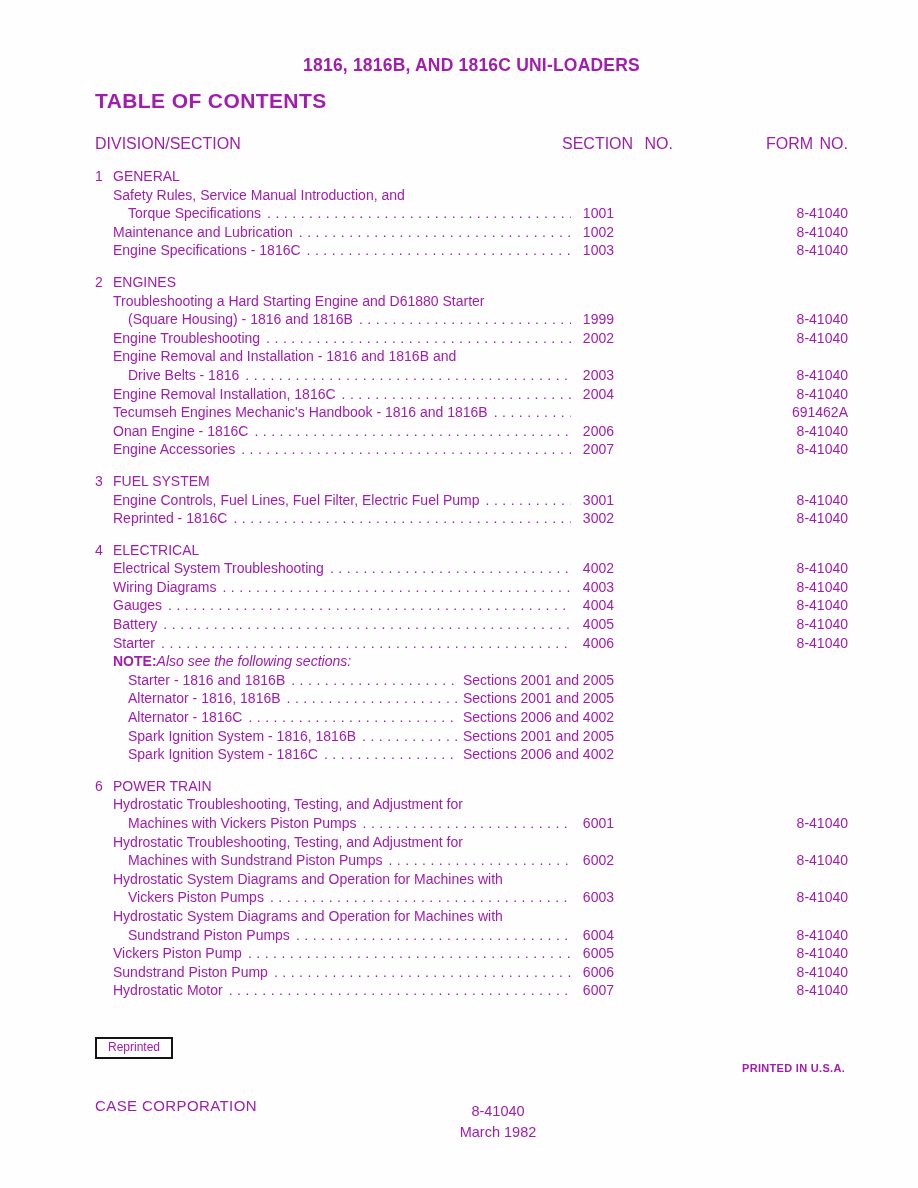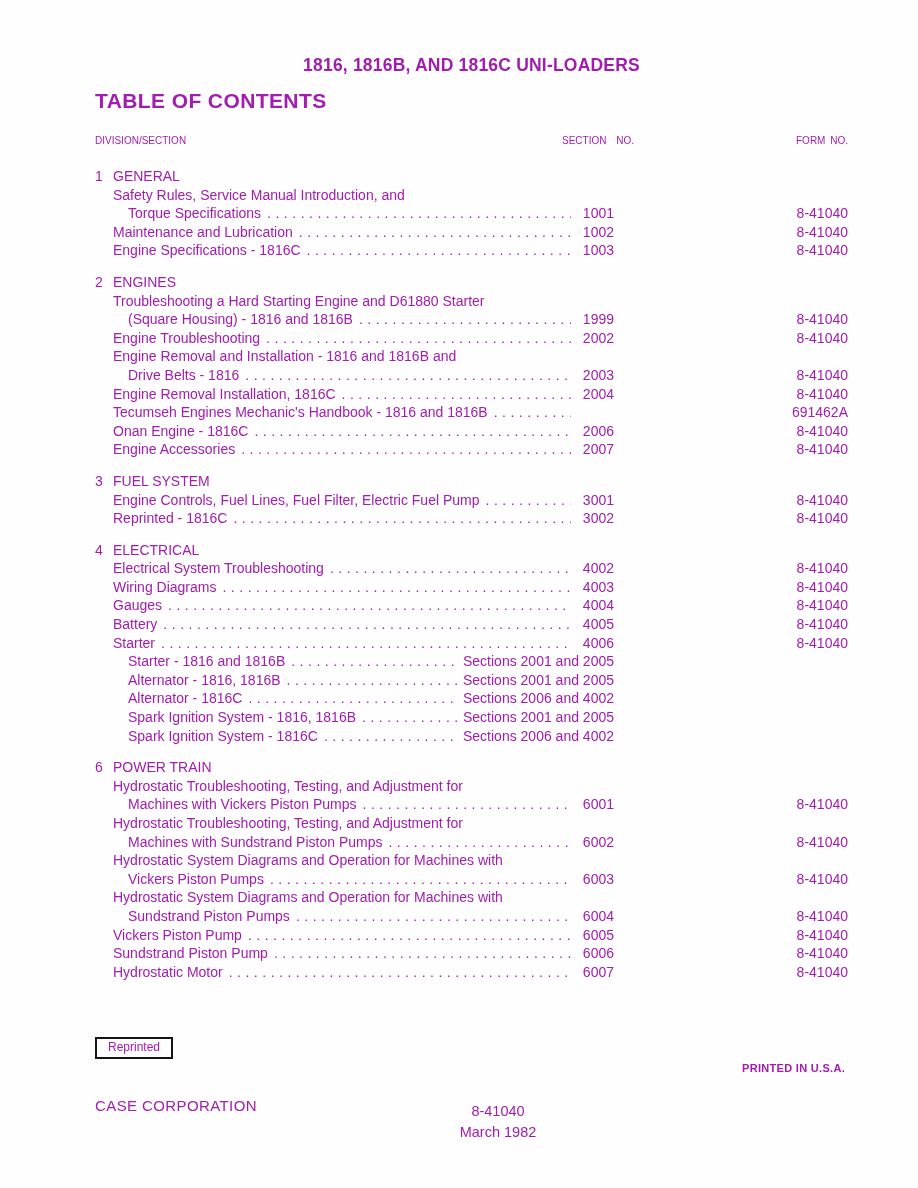--- a/index.html
+++ b/index.html
@@ -34,21 +34,21 @@
     font-weight: bold;
     font-size: 21px;
     margin-top: 13px;
     letter-spacing: 0.4px;
   }
 
   .col-headers {
     position: relative;
     margin-top: 22px;
     height: 18px;
-    font-size: 10px;
+    font-size: 16px;
   }
   .col-division { position: absolute; left: 0; top: 0; }
   .col-section  { position: absolute; left: 467px; top: 0; word-spacing: 7px; }
   .col-form     { position: absolute; right: 0; top: 0; word-spacing: 2px; }
 
   .toc { margin-top: 14px; font-size: 14px; }
 
   .toc-section { margin-top: 13px; }
   .toc-section:first-child { margin-top: 0; }
 
@@ -291,20 +291,24 @@
           </div>
           <div class="row">
             <span class="main">
               <span class="t">Starter</span>
               <span class="leader"></span>
               <span class="secno">4006</span>
             </span>
             <span class="formno">8-41040</span>
           </div>
           <div class="row">
+            <span class="main">
+              <span class="note-label">NOTE:</span>
+              <span class="note-text"> Also see the following sections:</span>
+            </span>
             <span class="formno"></span>
           </div>
           <div class="row ind">
             <span class="main">
               <span class="t">Starter - 1816 and 1816B</span>
               <span class="leader"></span>
               <span class="ref">Sections 2001 and 2005</span>
             </span>
             <span class="formno"></span>
           </div>

